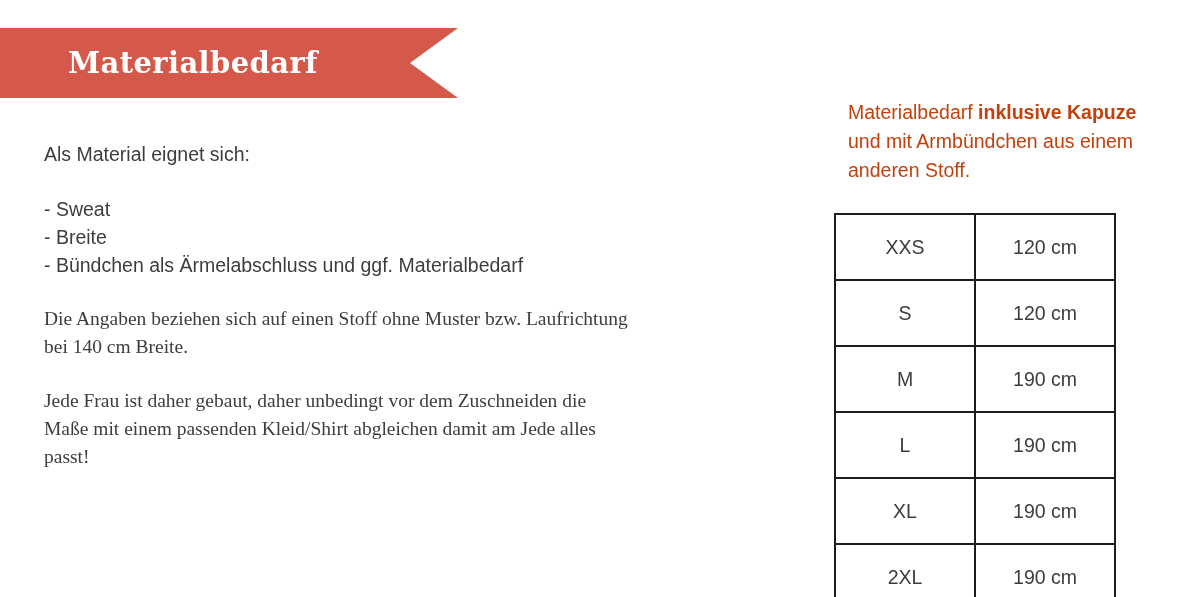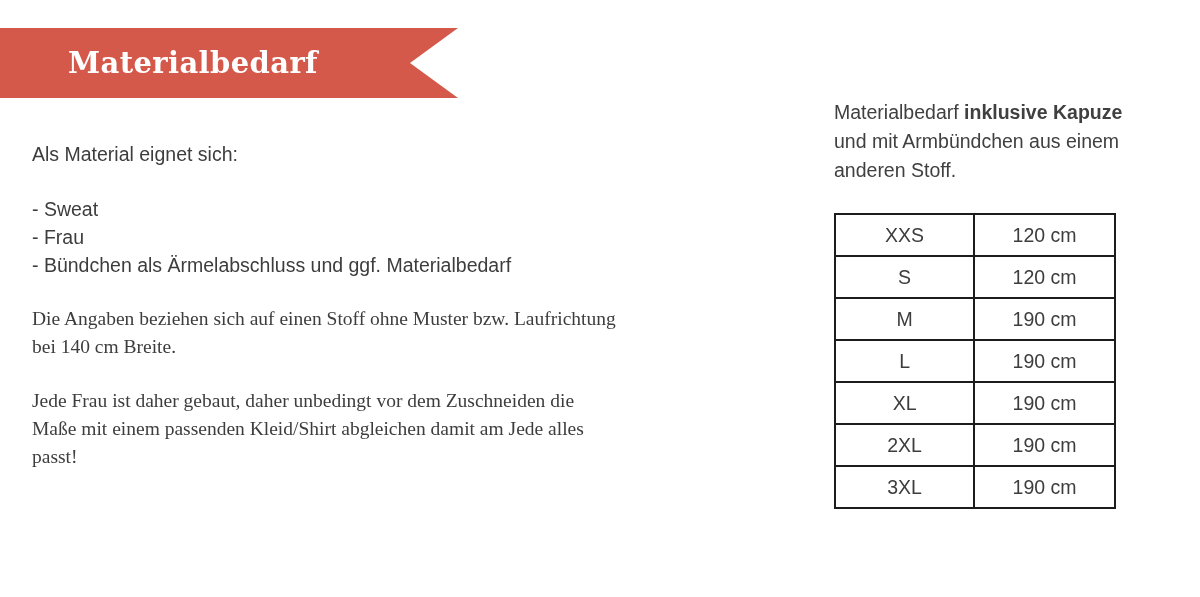--- a/index.html
+++ b/index.html
@@ -52,21 +52,21 @@
     font-weight: bold;
     font-size: 29px;
     color: #ffffff;
     letter-spacing: 0.4px;
     white-space: nowrap;
   }
 
   
   .left-col {
     position: absolute;
-    left: 32px;
+    left: 44px;
     top: 140px;
     width: 760px;
     font-size: 19.5px;
     line-height: 1.0;
     color: #3d3d3d;
   }
   .para {
     margin: 0 0 0 0;
     line-height: 28px;
   }
@@ -78,59 +78,60 @@
   
   .right-col {
     position: absolute;
     left: 834px;
     top: 98px;
     width: 300px;
   }
   .right-intro {
     font-size: 19.5px;
     line-height: 29px;
-    color: #404040;
+    color: #c2410c;
     width: 293px;
+    margin-left: 14px;
   }
   .right-intro b { font-weight: bold; }
 
   
   .size-table {
     position: absolute;
     left: 834px;
     top: 213px;
     border-collapse: collapse;
     width: 282px;
   }
   .size-table td {
     border: 2px solid #1c1c1c;
     height: 40px;
     text-align: center;
     vertical-align: middle;
     font-size: 19.5px;
     color: #3d3d3d;
-    padding: 0;
+    padding: 12px;
   }
   .size-table td.size-col { width: 140px; }
   .size-table td.len-col  { width: 142px; }
 </style>
 </head>
 <body>
 
 <div class="banner">
   <div class="banner-body"></div>
   <div class="banner-notch"></div>
   <div class="banner-title">Materialbedarf</div>
 </div>
 
 <div class="left-col">
   <div class="para">Als Material eignet sich:</div>
   <div class="gap-lg"></div>
   <div class="list-line">- Sweat</div>
-  <div class="list-line">- Frau</div>
+  <div class="list-line">- Breite</div>
   <div class="list-line">- Bündchen als Ärmelabschluss und ggf. Materialbedarf</div>
   <div class="gap-sm"></div>
   <div class="para wide-para">Die Angaben beziehen sich auf einen Stoff ohne Muster bzw. Laufrichtung</div>
   <div class="para wide-para">bei 140 cm Breite.</div>
   <div class="gap-sm"></div>
   <div class="para wide-para">Jede Frau ist daher gebaut, daher unbedingt vor dem Zuschneiden die</div>
   <div class="para wide-para">Maße mit einem passenden Kleid/Shirt abgleichen damit am Jede alles</div>
   <div class="para wide-para">passt!</div>
 </div>
 

